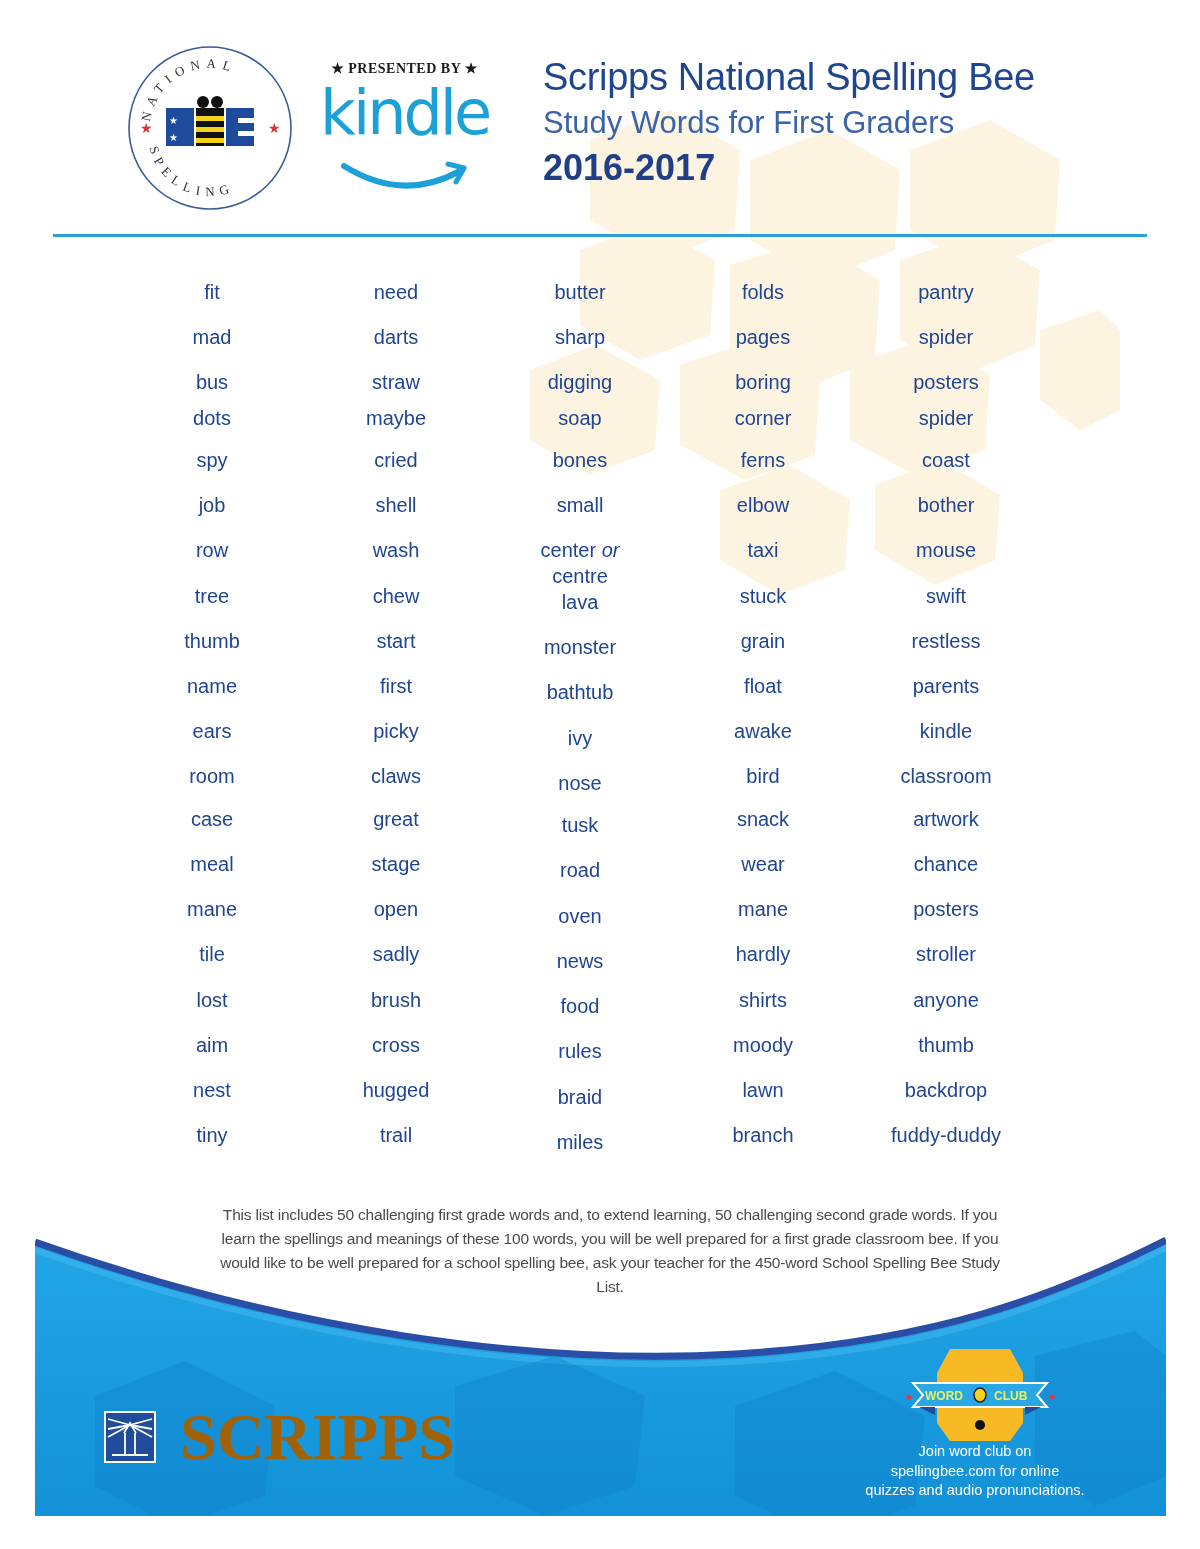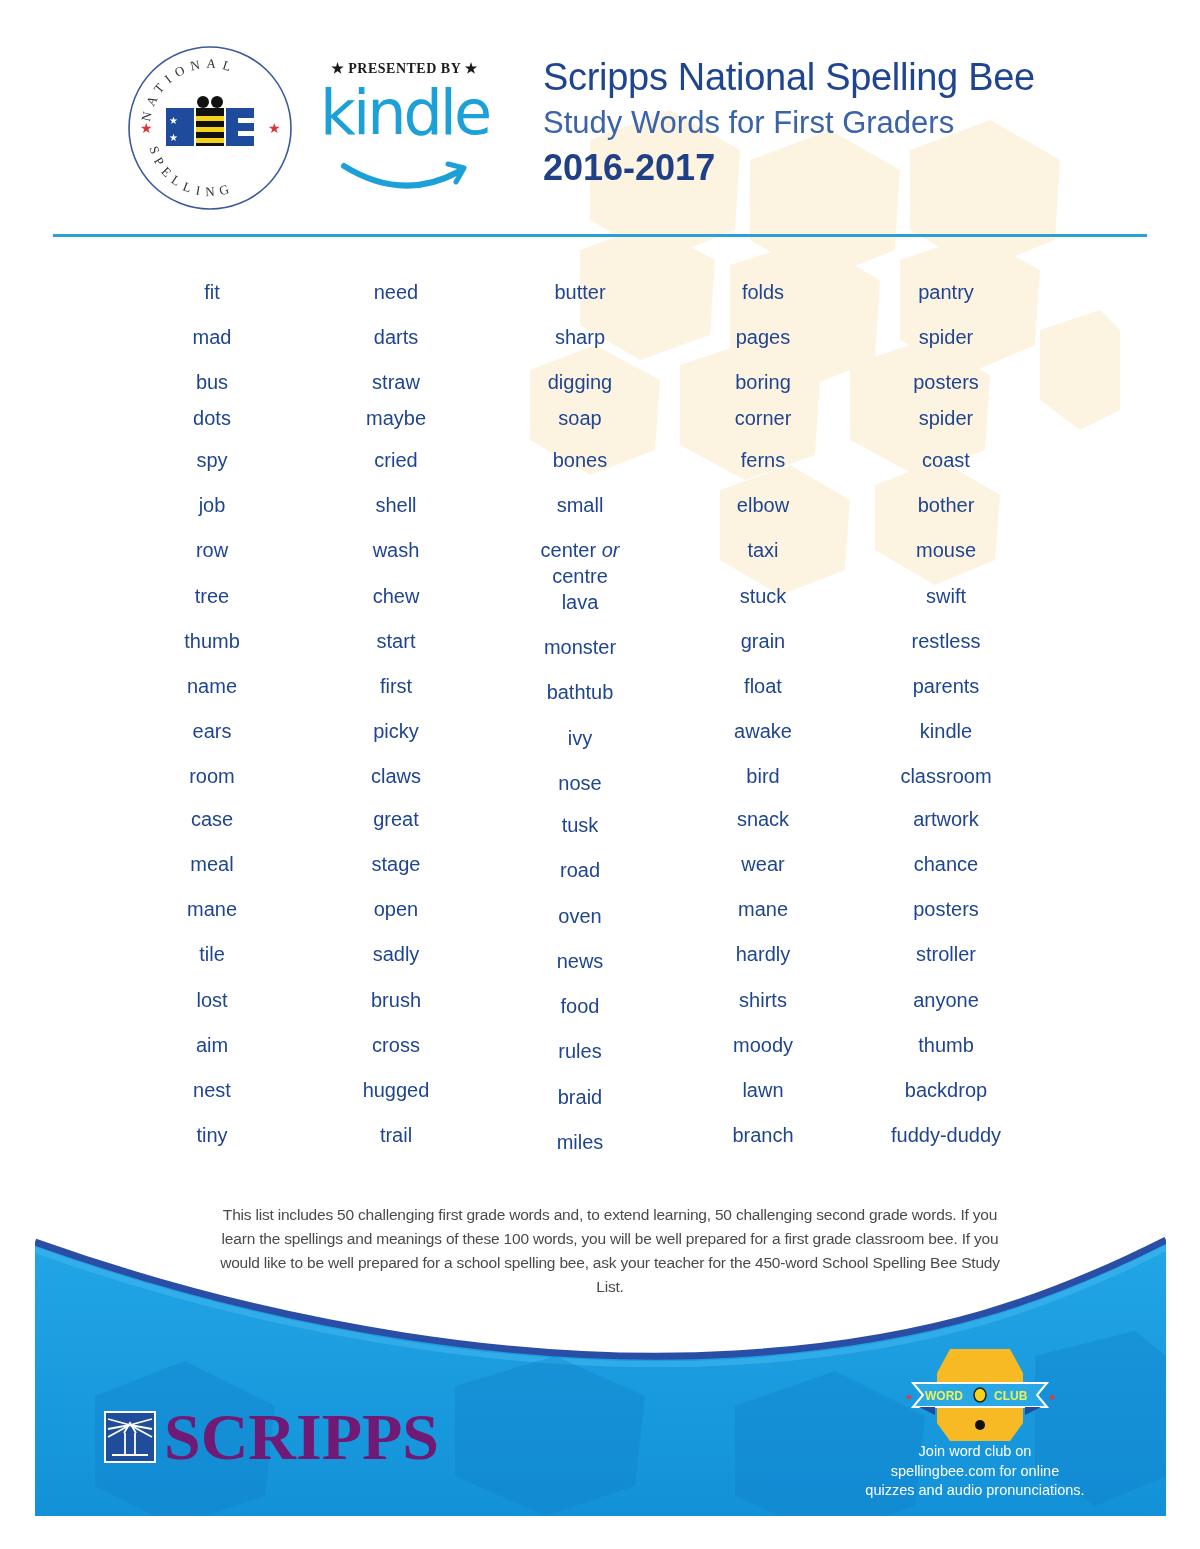--- a/index.html
+++ b/index.html
@@ -33,21 +33,21 @@
 
   
   .note { position: absolute; left: 220px; top: 1203px; width: 780px; text-align: center;
           font-family: "Liberation Sans", sans-serif; font-size: 15.5px; line-height: 24px; color: #4a4a4a; z-index: 3; letter-spacing: -0.2px; }
 
   
   .footer { position: absolute; left: 35px; top: 1236px; width: 1131px; height: 280px; z-index: 1; }
   .scripps-logo { position: absolute; left: 104px; top: 1404px; z-index: 4; display: flex; align-items: center; }
   .scripps-mark { width: 52px; height: 52px; }
   .scripps-text { font-family: "Liberation Serif", "DejaVu Serif", serif; font-weight: bold; font-size: 66px;
-                  color: #701a75; margin-left: 8px; letter-spacing: 0px; line-height: 1; }
+                  color: #a16207; margin-left: 24px; letter-spacing: 0px; line-height: 1; }
   .wordclub { position: absolute; left: 895px; top: 1345px; width: 170px; height: 100px; z-index: 4; }
   .wordclub-text { position: absolute; left: 840px; top: 1442px; width: 270px; text-align: center;
                    font-family: "Liberation Sans", sans-serif; font-size: 14.5px; line-height: 19.5px; color: #ffffff; z-index: 4; }
 </style>
 </head>
 <body>
 
 <svg class="honeycomb" viewBox="0 0 620 560">
   <g fill="#fdf1dc" opacity="0.85">
     <polygon points="90,50 170,20 240,60 235,140 160,170 90,130"></polygon>

